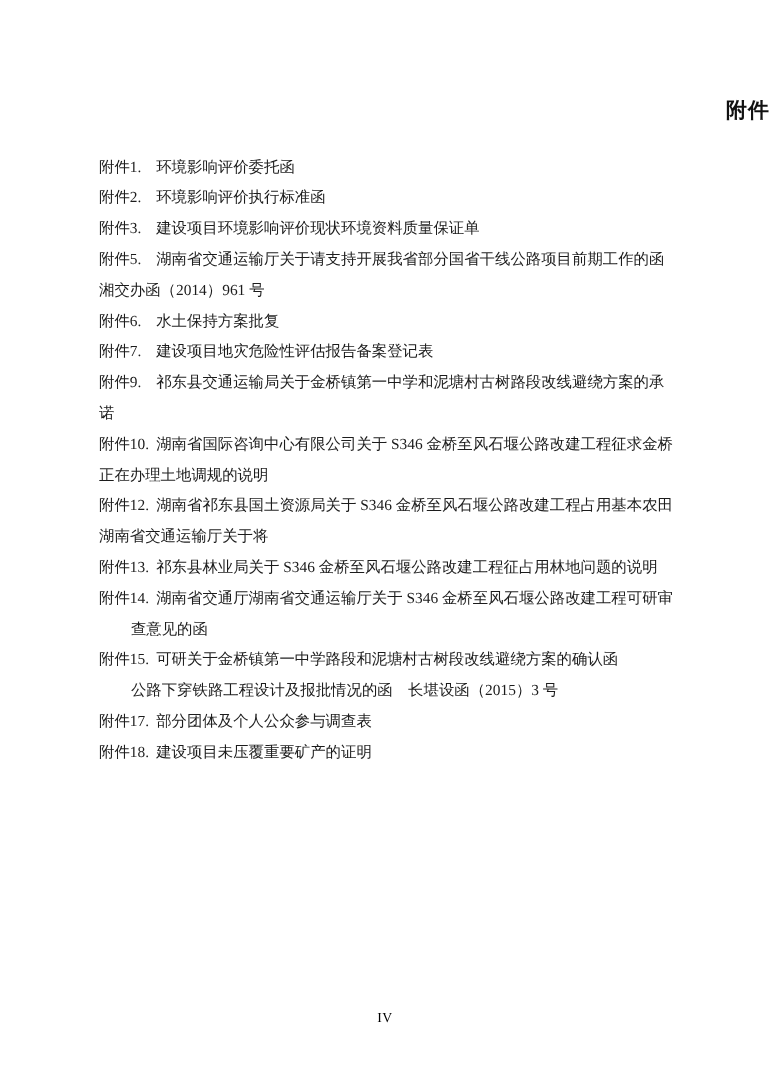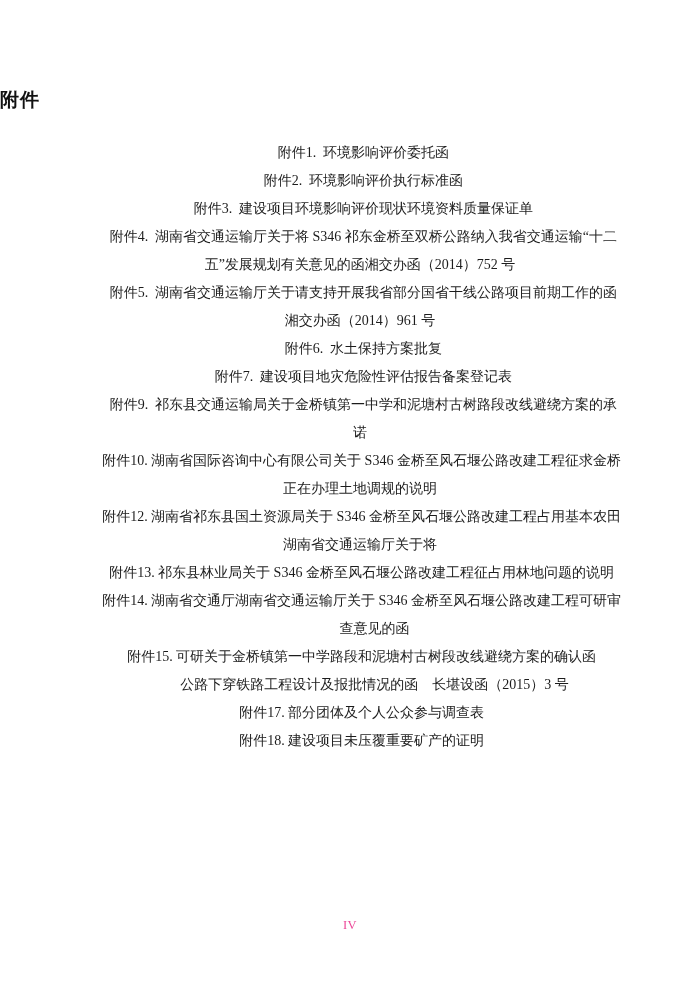--- a/index.html
+++ b/index.html
@@ -19,35 +19,34 @@
     position: absolute;
     inset: 0;
     background: #ffffff;
   }
   .doc-title {
     position: absolute;
     top: 87px;
     left: 0;
     width: 100%;
     margin: 0;
-    text-align: left;
+    text-align: right;
     font-family: "DejaVu Sans", "Liberation Sans", sans-serif;
     font-weight: bold;
     font-size: 19px;
     letter-spacing: 1px;
     color: #111111;
   }
   .attachment-list {
     position: absolute;
     top: 139px;
     left: 90px;
     width: 540px;
     font-size: 14px;
     line-height: 28px;
-    text-align: center;
   }
   .line {
     white-space: nowrap;
   }
   .line .label {
     display: inline-block;
     width: 52px;
   }
   .line.cont.flush {
     padding-left: 0;
@@ -55,21 +54,21 @@
   .line.cont.hang {
     padding-left: 29px;
   }
   .page-footer {
     position: absolute;
     top: 918px;
     left: 0;
     width: 100%;
     text-align: center;
     font-size: 12.5px;
-    color: #ec4899;
+    color: #000000;
     letter-spacing: 0.5px;
   }
 </style>
 </head>
 <body>
 
 <div class="page">
   <h1 class="doc-title">附件</h1>
   <div class="attachment-list" id="attachment-list">
   <div class="item">
@@ -77,24 +76,20 @@
   </div>
 
   <div class="item">
     <div class="line first"><span class="label">附件2.</span><span class="text">环境影响评价执行标准函</span></div>
   </div>
 
   <div class="item">
     <div class="line first"><span class="label">附件3.</span><span class="text">建设项目环境影响评价现状环境资料质量保证单</span></div>
   </div>
 
-  <div class="item">
-    <div class="line first"><span class="label">附件4.</span><span class="text">湖南省交通运输厅关于将 S346 祁东金桥至双桥公路纳入我省交通运输“十二</span></div>
-  <div class="line cont flush">五”发展规划有关意见的函湘交办函（2014）752 号</div>
-      </div>
 
   <div class="item">
     <div class="line first"><span class="label">附件5.</span><span class="text">湖南省交通运输厅关于请支持开展我省部分国省干线公路项目前期工作的函</span></div>
   <div class="line cont flush">湘交办函（2014）961 号</div>
       </div>
 
   <div class="item">
     <div class="line first"><span class="label">附件6.</span><span class="text">水土保持方案批复</span></div>
   </div>
 

